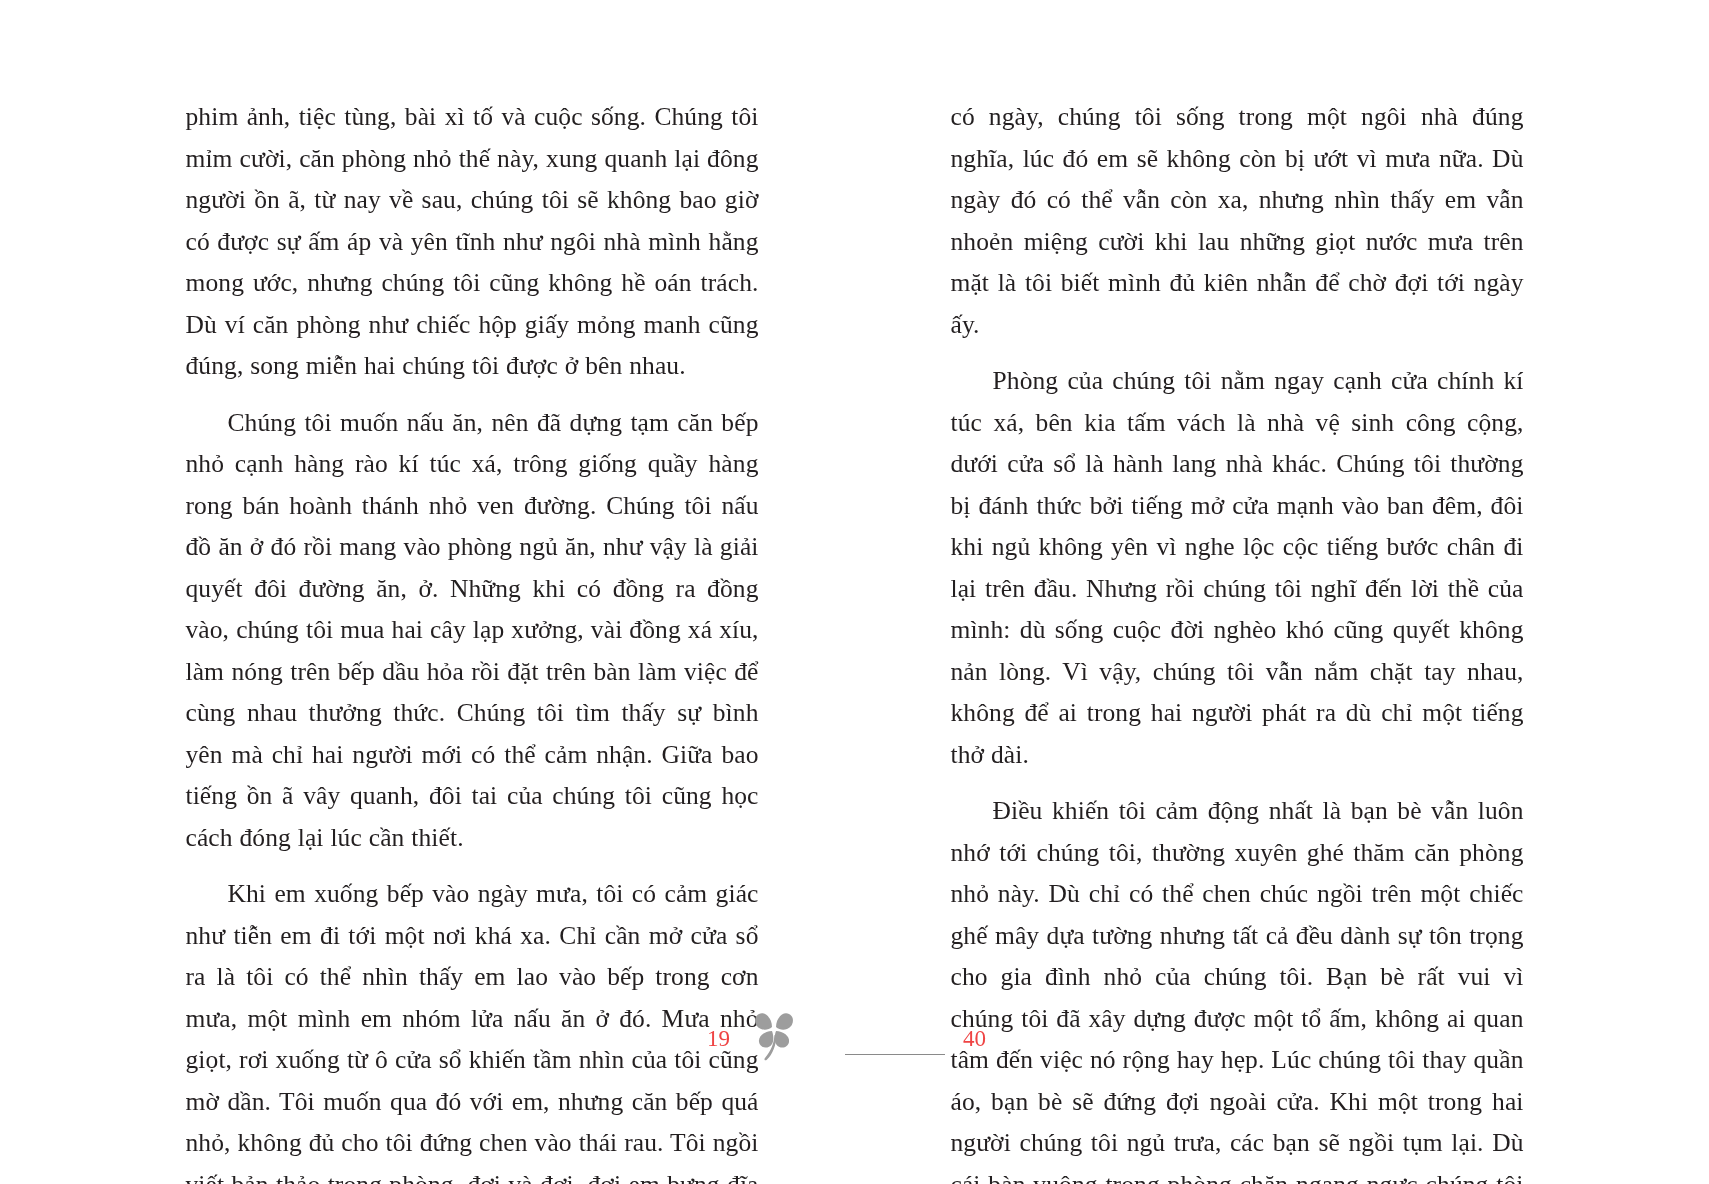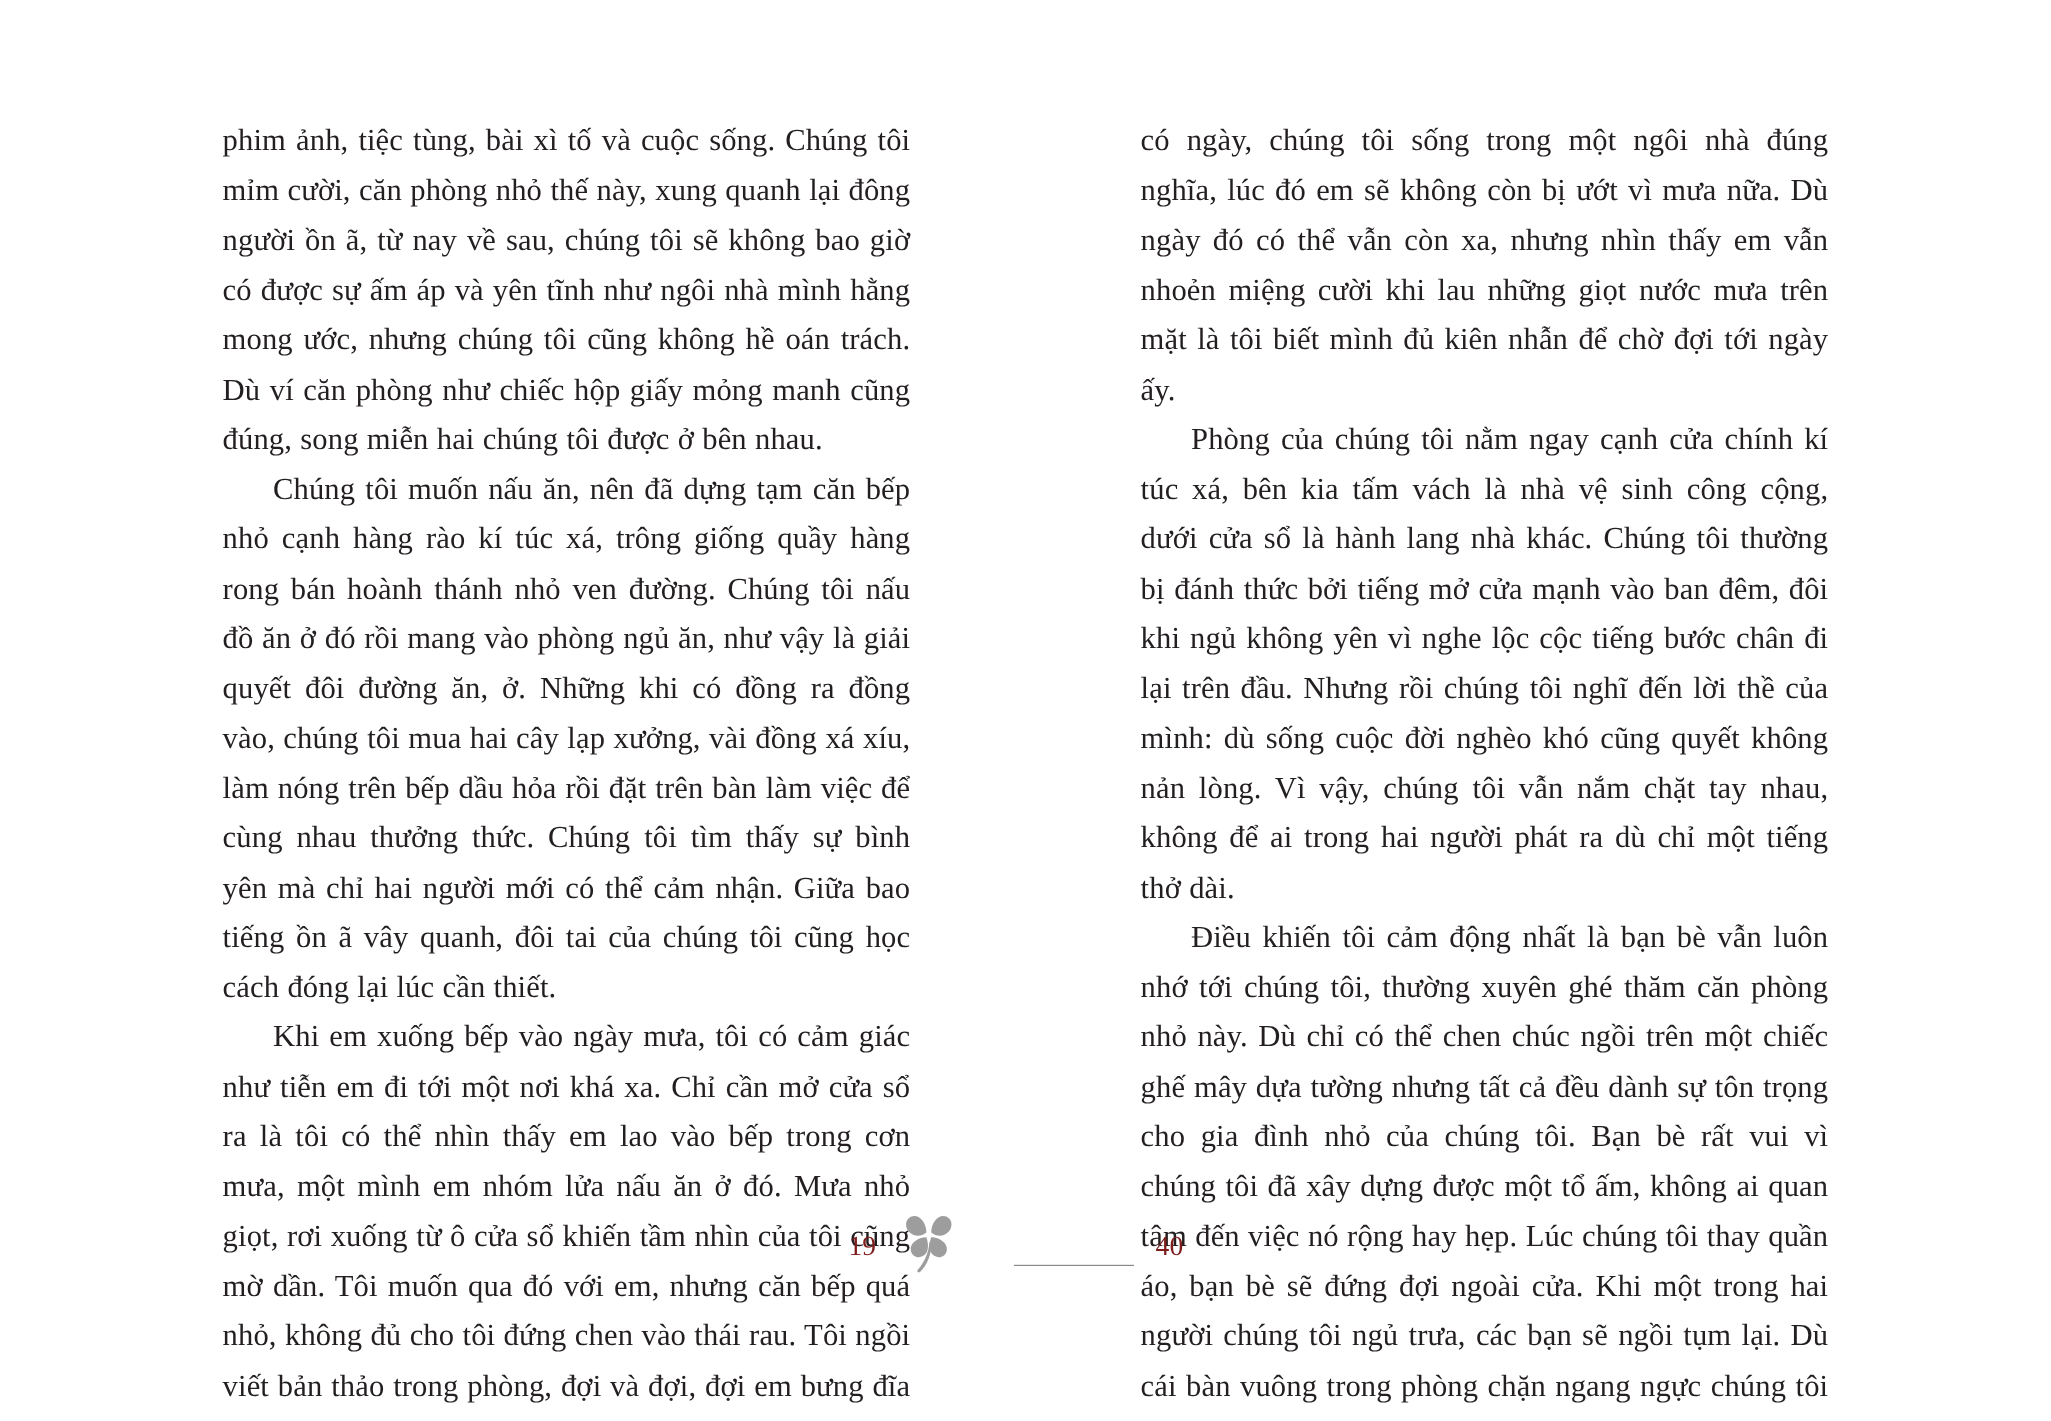--- a/index.html
+++ b/index.html
@@ -39,33 +39,33 @@
     line-height: 41.5px;
     text-align: justify;
     text-justify: inter-word;
     letter-spacing: 0.1px;
     word-spacing: 0.4px;
   }
   .column p.indent {
     text-indent: 42px;
   }
   .column p + p {
-    margin-top: 0px;
+    margin-top: 15px;
   }
   .footer {
     position: absolute;
     left: 0;
     bottom: 116px;
     width: 1709px;
     height: 60px;
   }
   .folio {
     position: absolute;
     font-size: 23px;
-    color: #7f1d1d;
+    color: #ef4444;
     font-family: "Liberation Serif", serif;
   }
   .folio-left {
     left: 707px;
     bottom: 16px;
   }
   .folio-right {
     left: 963px;
     bottom: 16px;
   }

